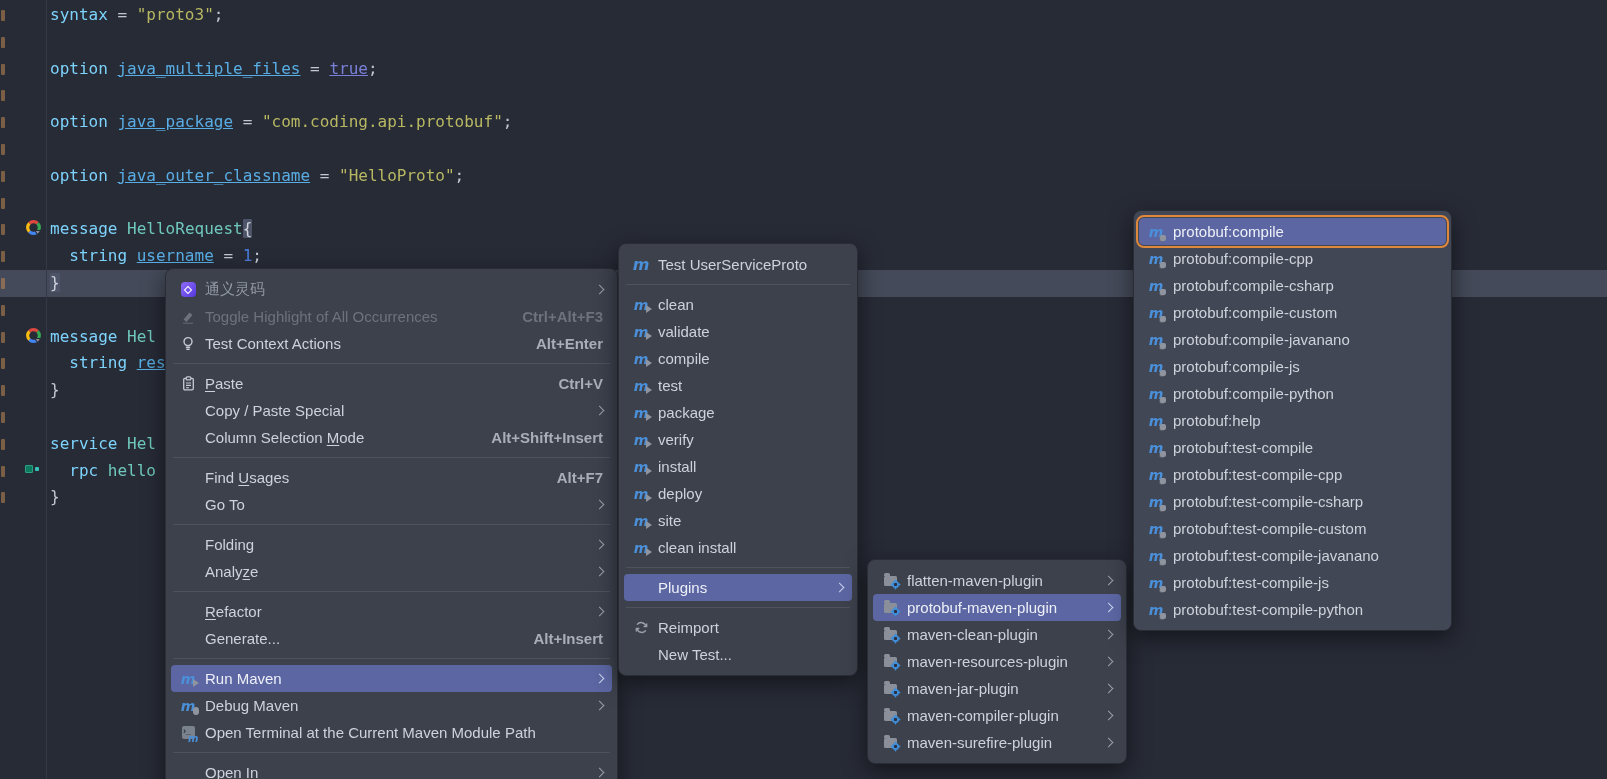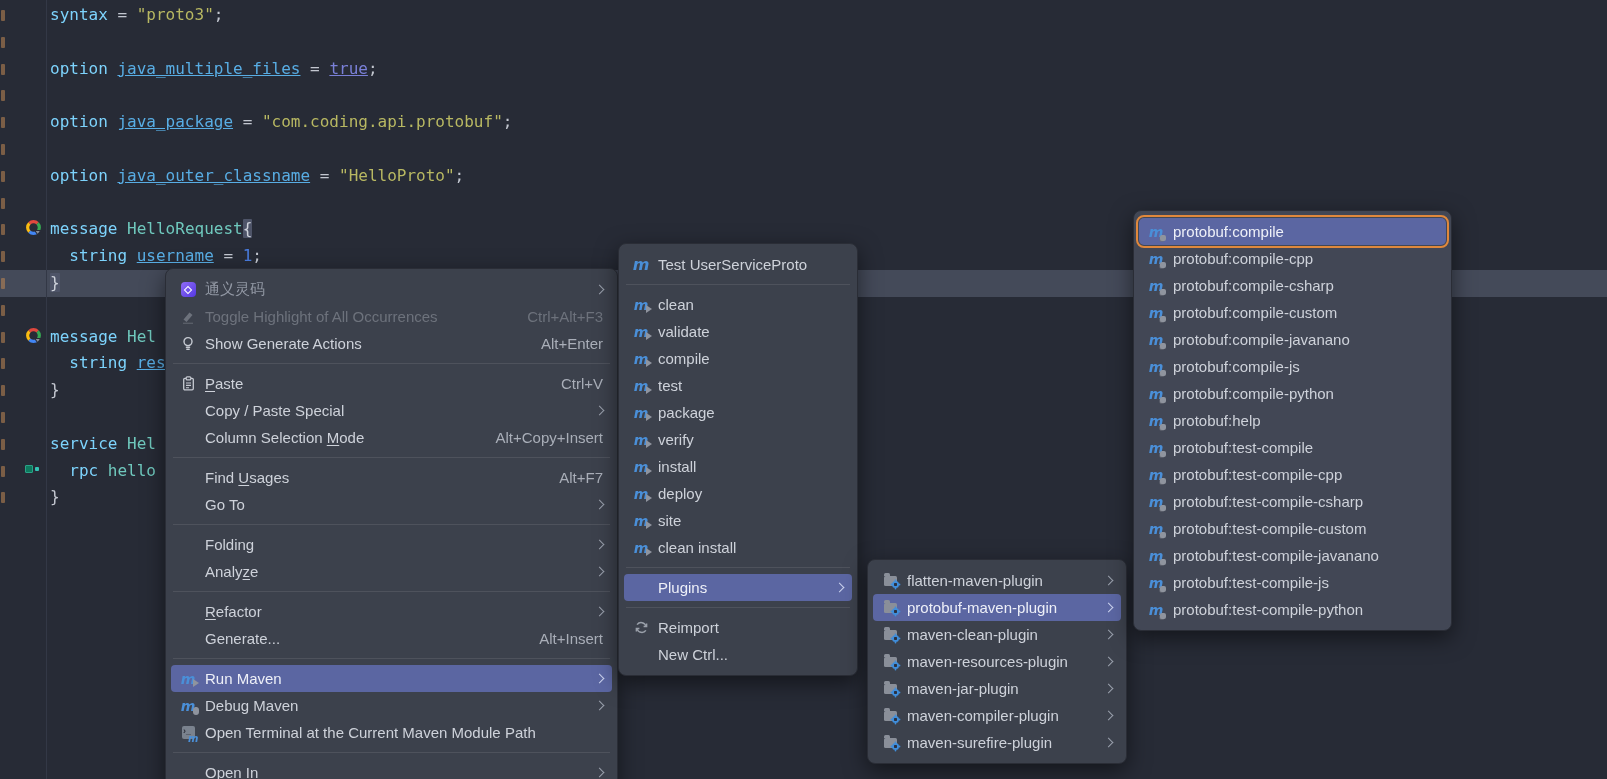--- a/index.html
+++ b/index.html
@@ -43,21 +43,21 @@
         position:relative; }
   .mi.sel { background:#5b66a2; color:#eef0f8; }
   .mi.dis { color:#6d727c; }
   .mi.dim > .lbl { color:#9298a4; }
   .mi.ring { outline:2px solid #e0883c; outline-offset:1px; border-radius:5px; }
   .sep { height:1px; background:#4e525c; margin:6px 2px; }
   .icol { width:22px; min-width:22px; height:20px; display:flex; align-items:center;
           justify-content:center; margin-right:6px; position:relative; }
   .lbl { white-space:nowrap; }
   .lbl u { text-underline-offset:2px; }
-  .sc { margin-left:auto; padding-left:26px; color:#a9aeb8; white-space:nowrap; }
+  .sc { margin-left:auto; padding-left:26px; color:#a9aeb8; white-space:nowrap;font-weight:bold; }
   .mi.dis .sc { color:#6d727c; }
   .chev { width:7px; height:7px; border-right:1.7px solid #9aa0ac; border-top:1.7px solid #9aa0ac;
           transform:rotate(45deg); margin-left:auto; flex:none; }
   .mi.sel .chev { border-color:#ccd3ef; }
 
   
   .mico { font-family:"DejaVu Sans",sans-serif; font-style:italic; font-weight:800;
           font-size:14px; color:#4a8fd8; line-height:1; }
   .mico.big { font-size:16px; }
   .play { position:absolute; right:0; bottom:2px; width:0; height:0;
@@ -154,21 +154,21 @@
       <span class="lbl">Toggle Highlight of All Occurrences</span>
       <span class="sc">Ctrl+Alt+F3</span>
     </div>
     <div class="mi">
       <span class="icol">
         <svg width="14" height="15" viewBox="0 0 14 15">
           <circle cx="7" cy="5.6" r="4" fill="none" stroke="#c6cad2" stroke-width="1.4"></circle>
           <path d="M5.4 11.2h3.2M5.8 13.2h2.4" stroke="#c6cad2" stroke-width="1.4" stroke-linecap="round"></path>
         </svg>
       </span>
-      <span class="lbl">Show Generate Actions</span>
+      <span class="lbl">Test Context Actions</span>
       <span class="sc">Alt+Enter</span>
     </div>
     <div class="sep"></div>
     <div class="mi">
       <span class="icol">
         <svg width="13" height="15" viewBox="0 0 13 15">
           <rect x="1.7" y="2.4" width="9.6" height="11.4" rx="1.2" fill="none" stroke="#c6cad2" stroke-width="1.3"></rect>
           <rect x="4.2" y="0.9" width="4.6" height="2.9" rx="0.9" fill="#3c414c" stroke="#c6cad2" stroke-width="1.2"></rect>
           <path d="M4 7h5M4 9.4h5M4 11.8h3" stroke="#c6cad2" stroke-width="1.1"></path>
         </svg>
@@ -177,21 +177,21 @@
       <span class="sc">Ctrl+V</span>
     </div>
     <div class="mi">
       <span class="icol"></span>
       <span class="lbl">Copy / Paste Special</span>
       <span class="chev"></span>
     </div>
     <div class="mi">
       <span class="icol"></span>
       <span class="lbl">Column Selection <u>M</u>ode</span>
-      <span class="sc">Alt+Copy+Insert</span>
+      <span class="sc">Alt+Shift+Insert</span>
     </div>
     <div class="sep"></div>
     <div class="mi">
       <span class="icol"></span>
       <span class="lbl">Find <u>U</u>sages</span>
       <span class="sc">Alt+F7</span>
     </div>
     <div class="mi">
       <span class="icol"></span>
       <span class="lbl">Go To</span>
@@ -343,21 +343,21 @@
           <path d="M3.1 4.6A5 5 0 0 1 12 6.4"></path>
           <path d="M11.9 10.4A5 5 0 0 1 3 8.6"></path>
           <path d="M12.6 3.4v3h-3"></path>
           <path d="M2.4 11.6v-3h3"></path>
         </svg>
       </span>
       <span class="lbl">Reimport</span>
     </div>
     <div class="mi">
       <span class="icol"></span>
-      <span class="lbl">New Ctrl...</span>
+      <span class="lbl">New Test...</span>
     </div>
   </div>
 <div class="menu" id="menu-plugins">
     <div class="mi">
       <span class="icol">
         <span class="fold">
           <span class="ftab"></span>
           <span class="fgear"></span>
         </span>
       </span>

